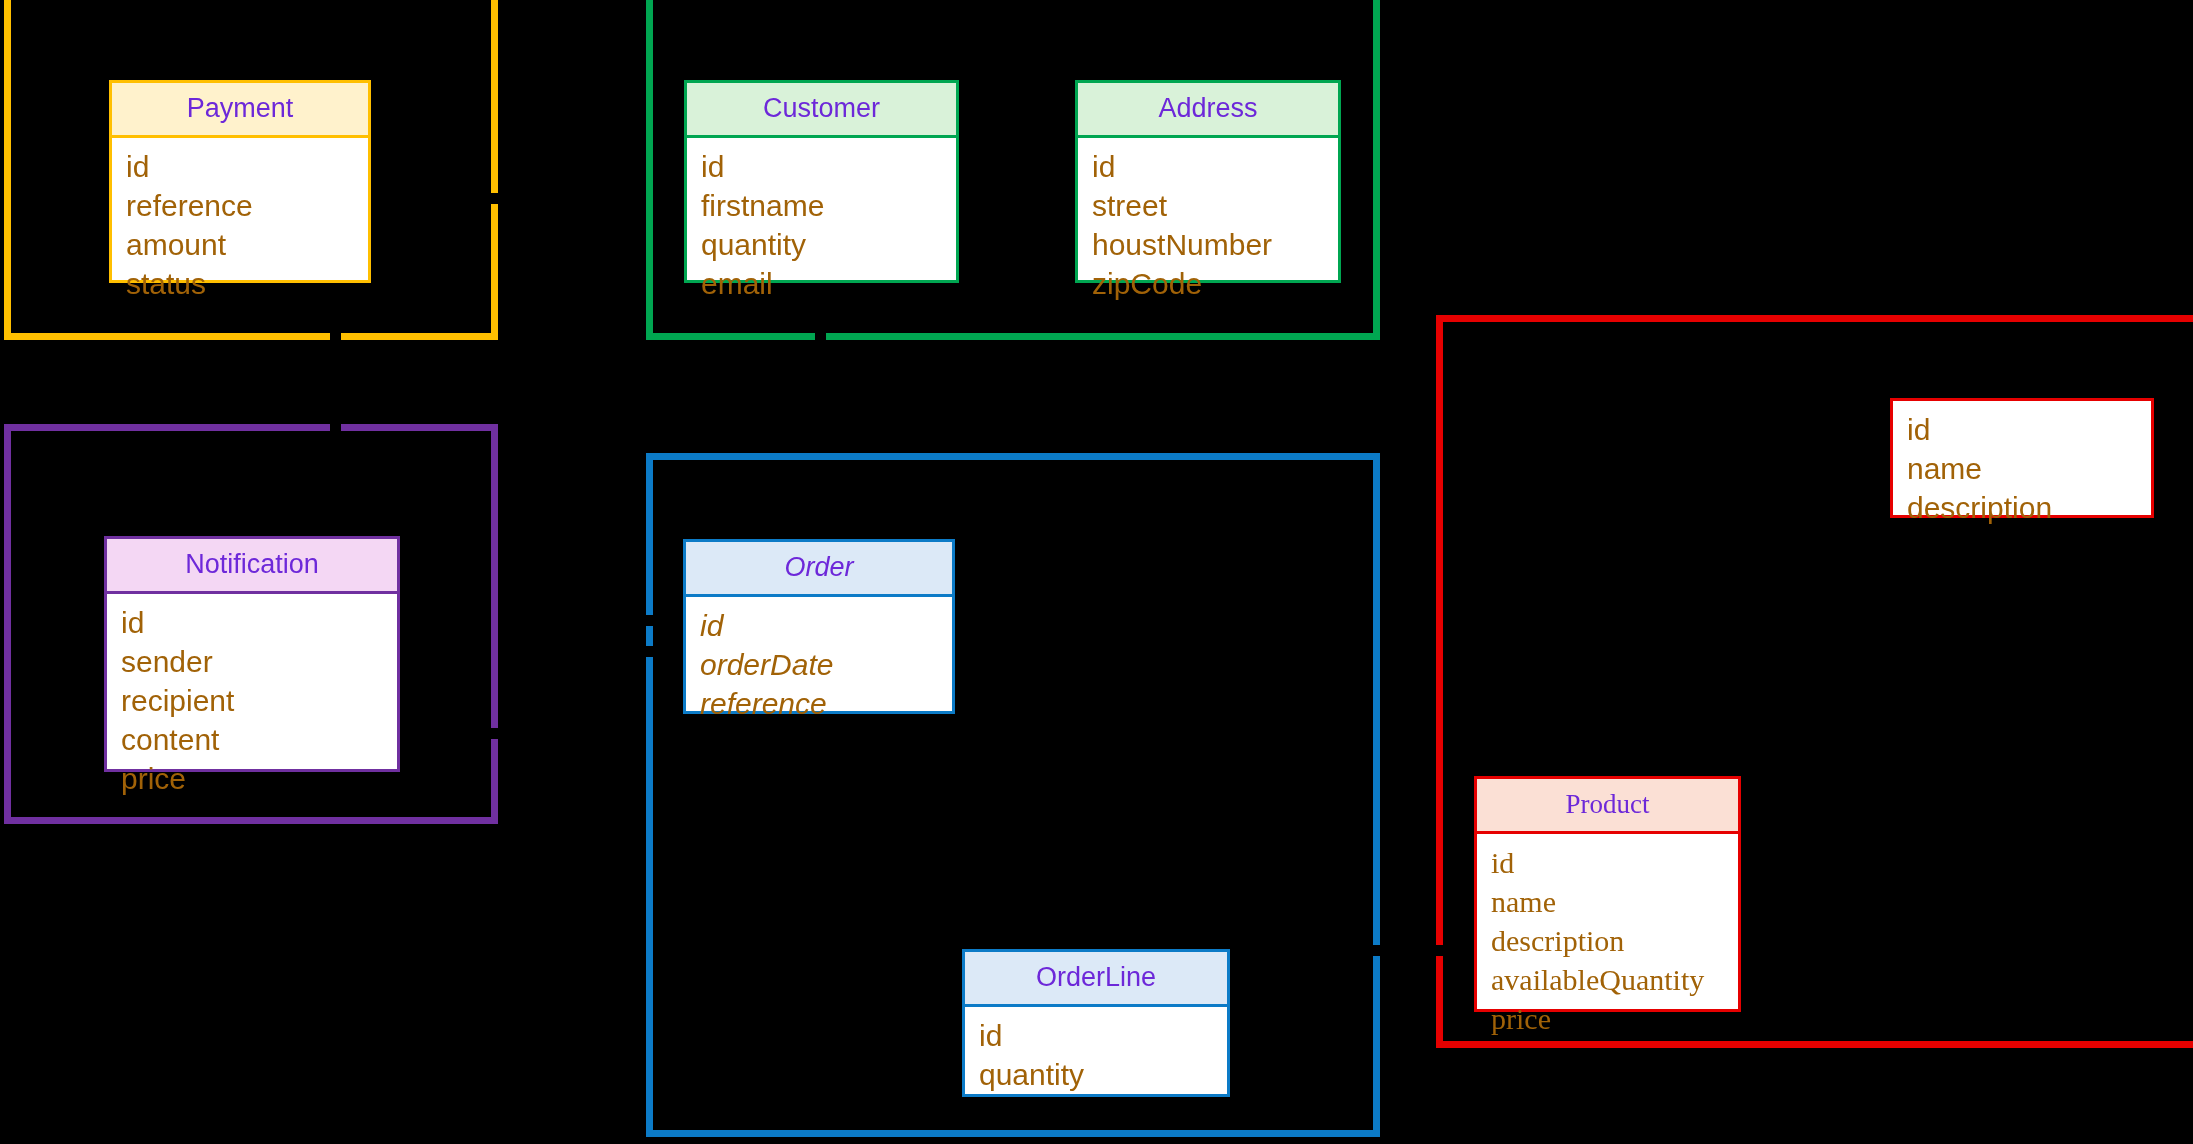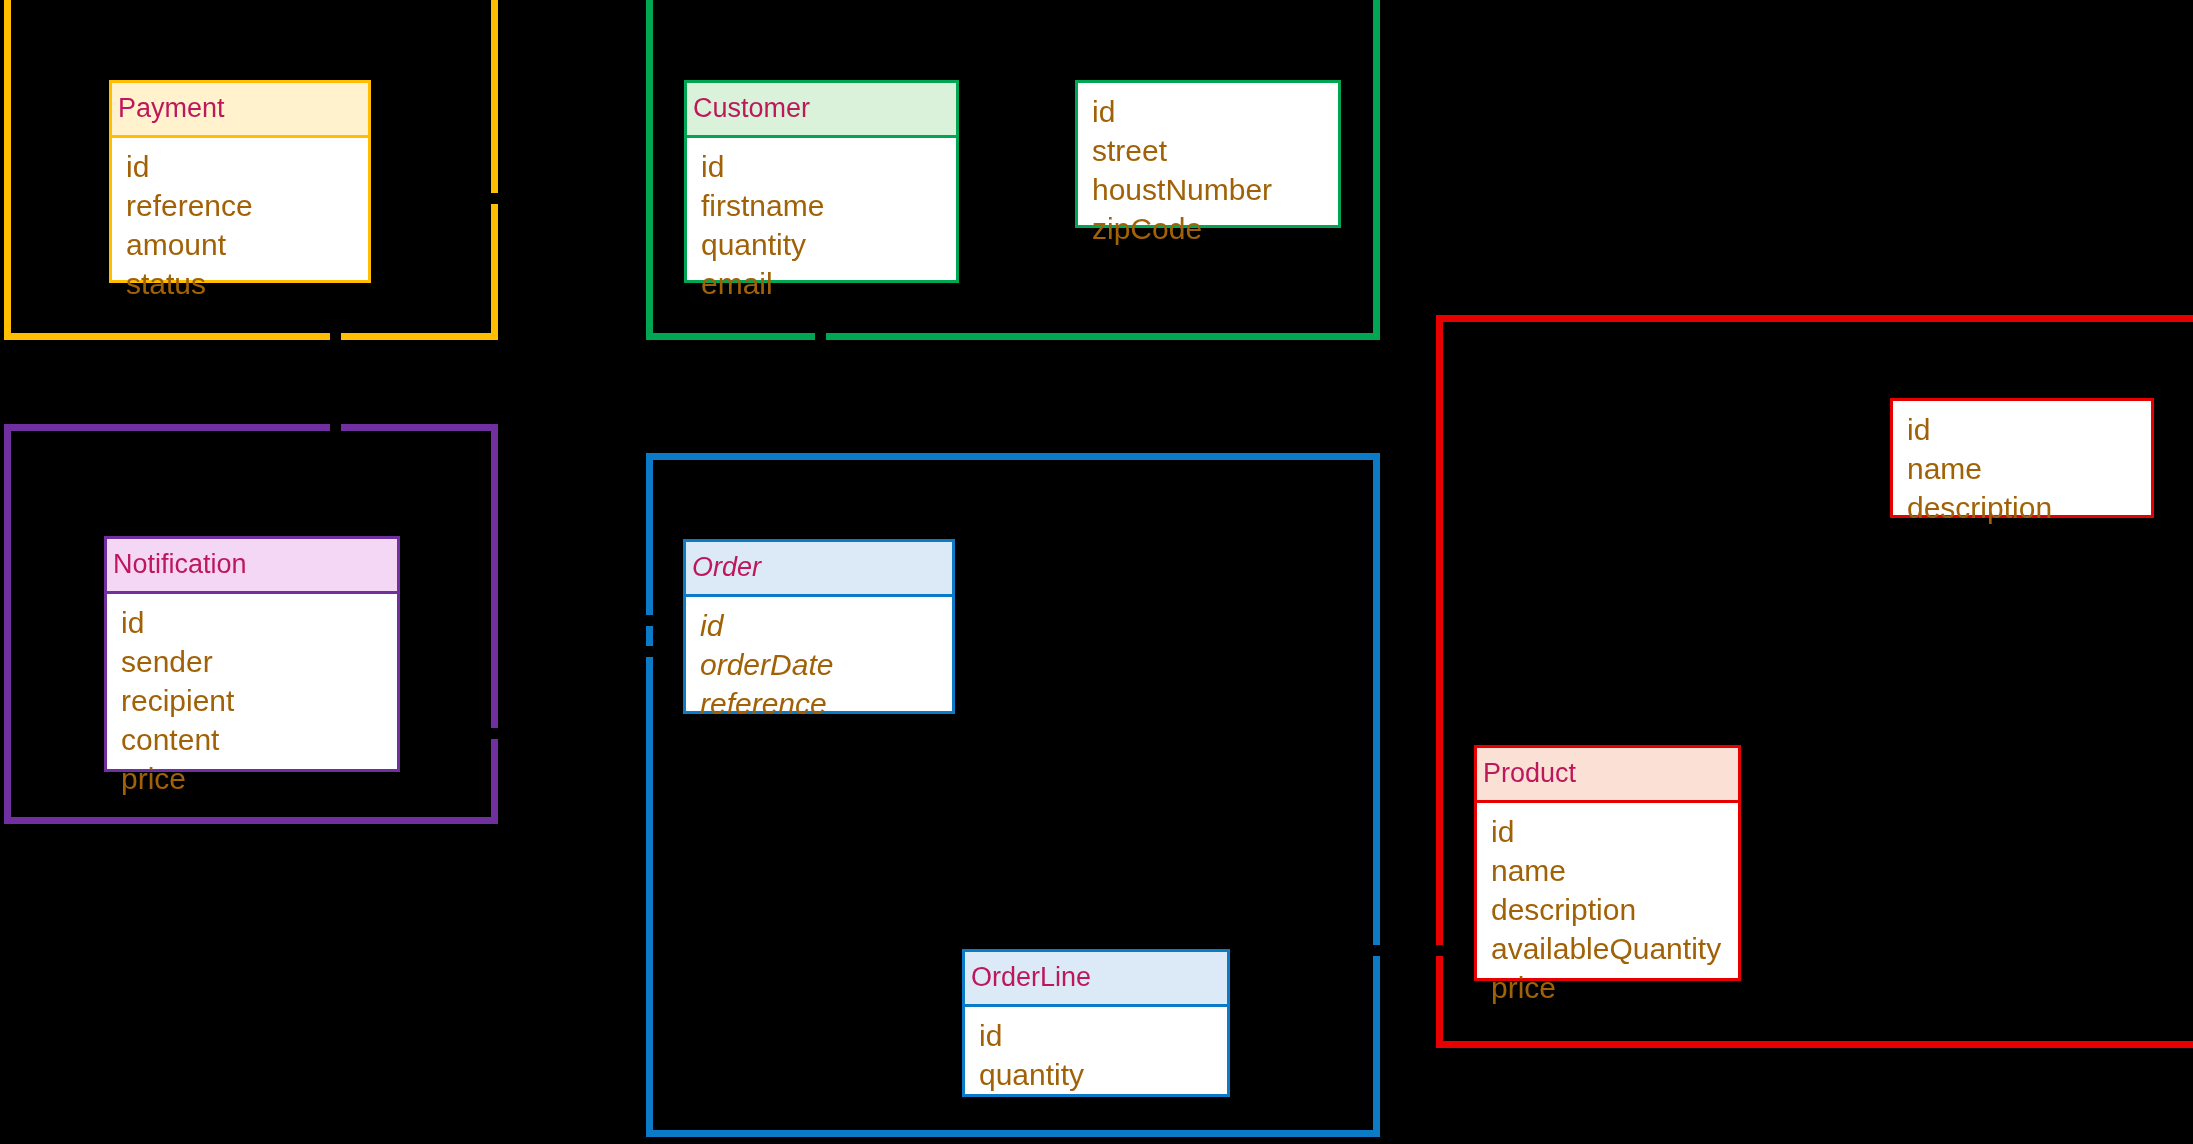--- a/index.html
+++ b/index.html
@@ -35,23 +35,24 @@
   
   .entity {
     position: absolute;
     box-sizing: border-box;
     border-style: solid;
     border-width: 3px;
     background: #ffffff;
   }
   .entity-title {
     box-sizing: border-box;
+    text-align: center;
     font-size: 27px;
     line-height: 1;
-    color: #be185d;
+    color: #6d28d9;
     padding: 12px 6px 13px 6px;
     border-bottom-style: solid;
     border-bottom-width: 3px;
     white-space: nowrap;
   }
   .entity-fields {
     box-sizing: border-box;
     background: #ffffff;
     padding: 10px 0 12px 14px;
   }
@@ -93,20 +94,21 @@
     <div class="entity" style="left: 684px; top: 80px; width: 275px; border-color: rgb(0, 166, 81);">
       <div class="entity-title" style="background: rgb(217, 242, 217); border-bottom-color: rgb(0, 166, 81);">Customer</div>
       <div class="entity-fields" style="height: 142px;">
         <div class="entity-field">id</div>
         <div class="entity-field">firstname</div>
         <div class="entity-field">quantity</div>
         <div class="entity-field">email</div>
       </div>
     </div>
     <div class="entity" style="left: 1075px; top: 80px; width: 266px; border-color: rgb(0, 166, 81);">
+      <div class="entity-title" style="background: rgb(217, 242, 217); border-bottom-color: rgb(0, 166, 81);">Address</div>
       <div class="entity-fields" style="height: 142px;">
         <div class="entity-field">id</div>
         <div class="entity-field">street</div>
         <div class="entity-field">houstNumber</div>
         <div class="entity-field">zipCode</div>
       </div>
     </div>
     <div class="entity" style="left: 104px; top: 536px; width: 296px; border-color: rgb(112, 48, 160);">
       <div class="entity-title" style="background: rgb(244, 215, 244); border-bottom-color: rgb(112, 48, 160);">Notification</div>
       <div class="entity-fields" style="height: 175px;">
@@ -132,21 +134,21 @@
         <div class="entity-field">quantity</div>
       </div>
     </div>
     <div class="entity" style="left: 1890px; top: 398px; width: 264px; border-color: rgb(230, 0, 0);">
       <div class="entity-fields" style="height: 114px;">
         <div class="entity-field">id</div>
         <div class="entity-field">name</div>
         <div class="entity-field">description</div>
       </div>
     </div>
-    <div class="entity" style="left: 1474px; top: 745px; width: 267px; border-color: rgb(230, 0, 0);">
+    <div class="entity" style="left: 1474px; top: 776px; width: 267px; border-color: rgb(230, 0, 0); font-family: Liberation Serif, serif;">
       <div class="entity-title" style="background: rgb(251, 224, 213); border-bottom-color: rgb(230, 0, 0);">Product</div>
       <div class="entity-fields" style="height: 175px;">
         <div class="entity-field">id</div>
         <div class="entity-field">name</div>
         <div class="entity-field">description</div>
         <div class="entity-field">availableQuantity</div>
         <div class="entity-field">price</div>
       </div>
     </div>
   </div>

